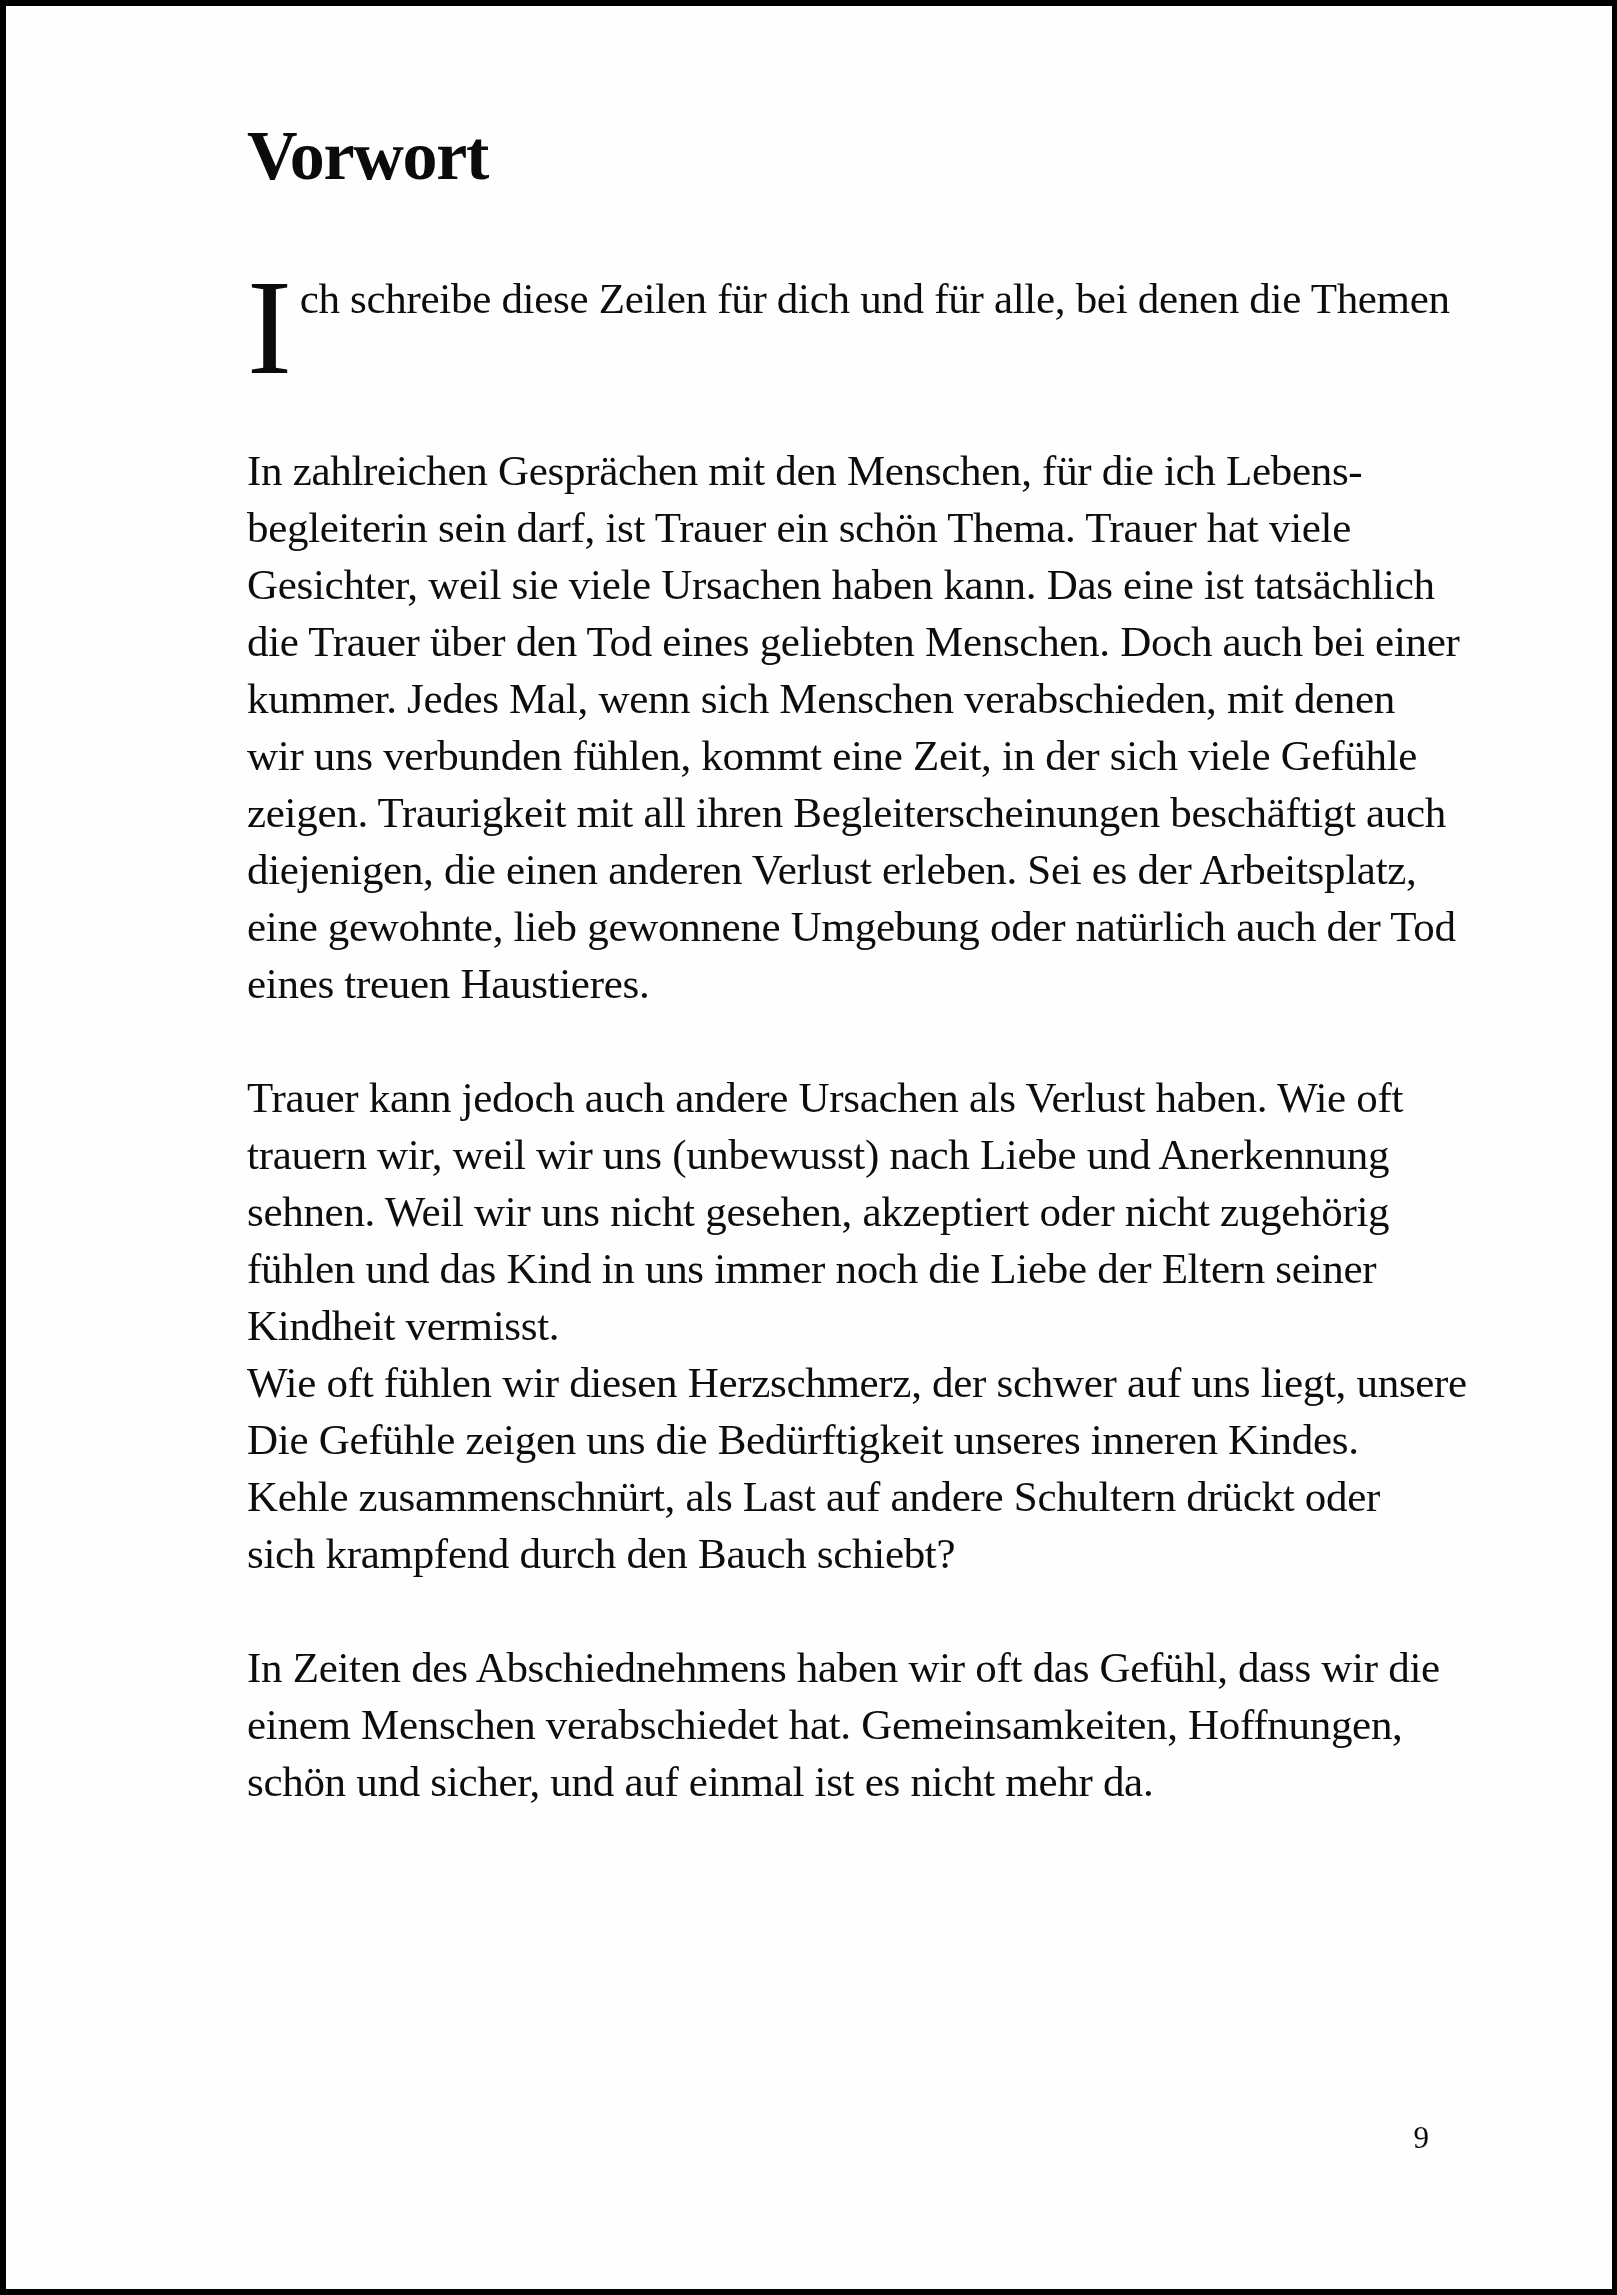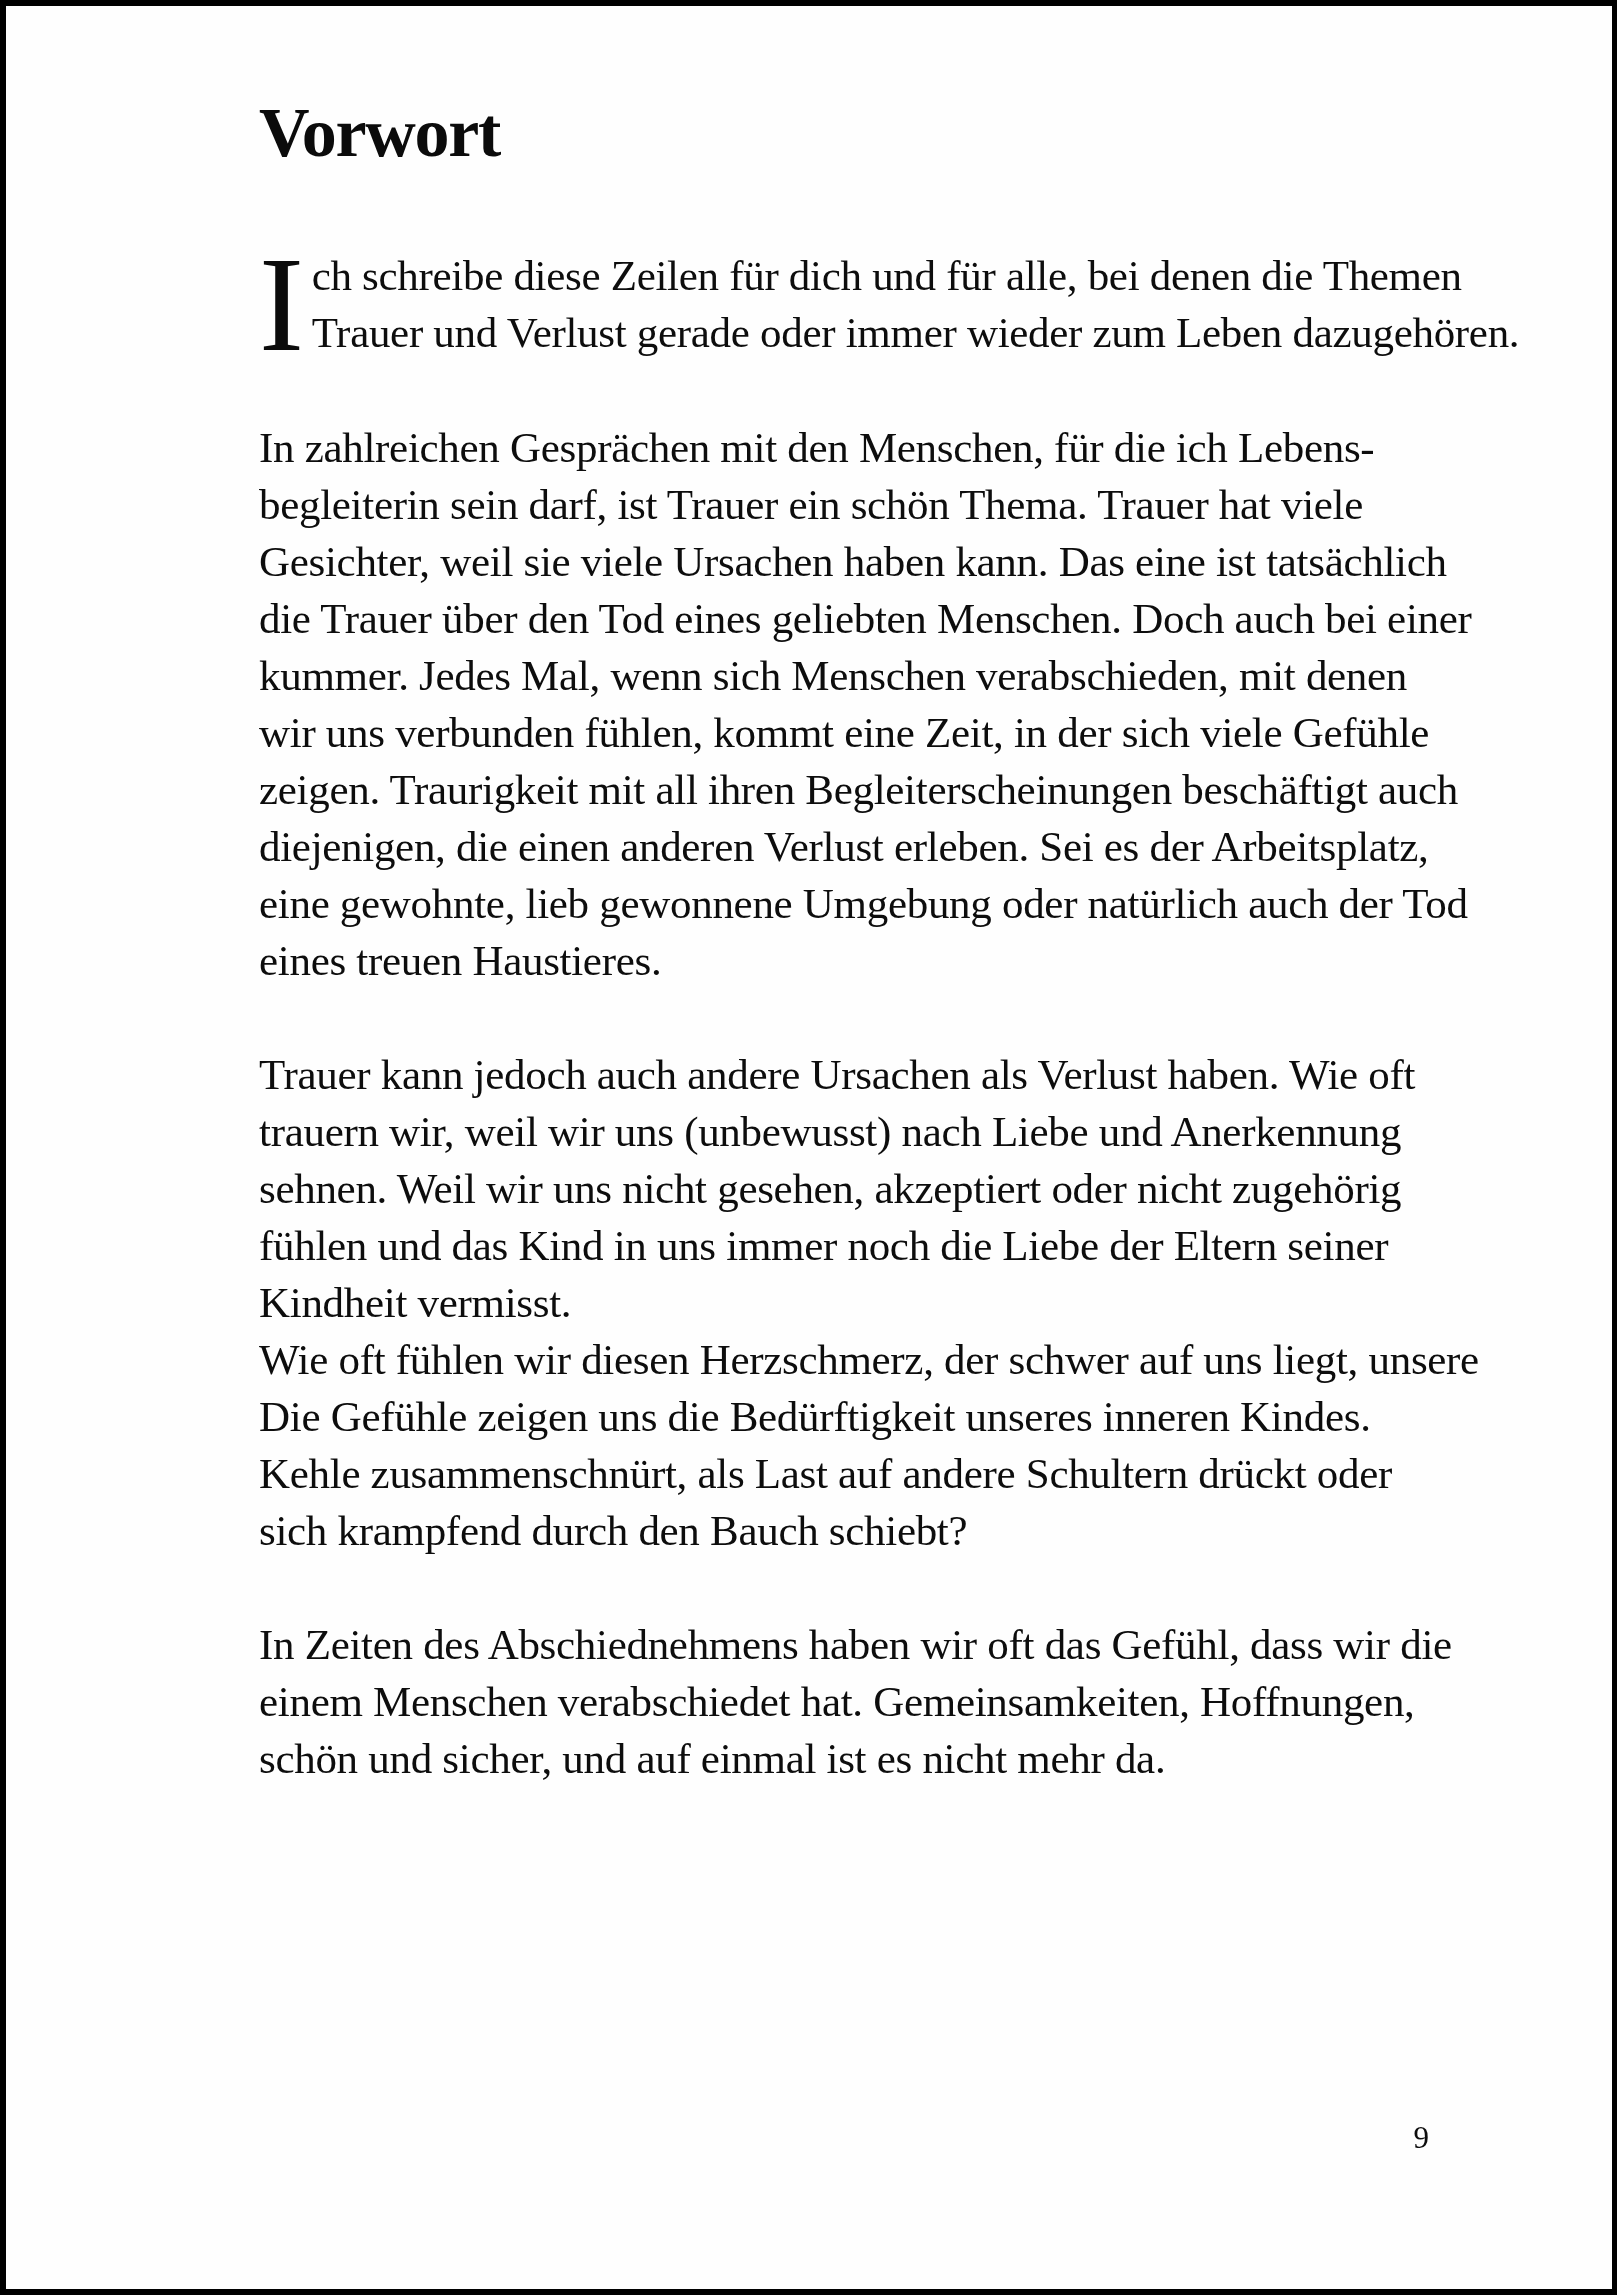--- a/index.html
+++ b/index.html
@@ -14,22 +14,21 @@
     position: relative;
     width: 1618px;
     height: 2295px;
     box-sizing: border-box;
     border: 6px solid #000000;
     background: #fefefe;
     color: #0d0d0d;
     overflow: hidden;
   }
   .content {
-    padding: 88px 175px 0 241px;
-    margin-left: 12px;
+    padding: 111px 175px 0 241px;
   }
   .title {
     margin: 0 0 76px 0;
     font-size: 70px;
     line-height: 77px;
     font-weight: bold;
     letter-spacing: -1.3px;
     color: #0b0b0b;
   }
   .paragraph {
@@ -61,21 +60,20 @@
 </head>
 <body>
 
 <div class="page">
   <main class="content">
     <h1 class="title">Vorwort</h1>
     <section class="paragraphs">
         <div class="paragraph">
           <span class="dropcap">I</span>
           <div class="line">ch schreibe diese Zeilen für dich und für alle, bei denen die Themen</div>
-          <div class="line">Trauer und Verlust gerade oder immer wieder zum Leben dazugehören.</div>
         </div>
         <div class="paragraph">
           <div class="line">In zahlreichen Gesprächen mit den Menschen, für die ich Lebens-</div>
           <div class="line">begleiterin sein darf, ist Trauer ein schön Thema. Trauer hat viele</div>
           <div class="line">Gesichter, weil sie viele Ursachen haben kann. Das eine ist tatsächlich</div>
           <div class="line">die Trauer über den Tod eines geliebten Menschen. Doch auch bei einer</div>
           <div class="line">kummer. Jedes Mal, wenn sich Menschen verabschieden, mit denen</div>
           <div class="line">wir uns verbunden fühlen, kommt eine Zeit, in der sich viele Gefühle</div>
           <div class="line">zeigen. Traurigkeit mit all ihren Begleiterscheinungen beschäftigt auch</div>
           <div class="line">diejenigen, die einen anderen Verlust erleben. Sei es der Arbeitsplatz,</div>

